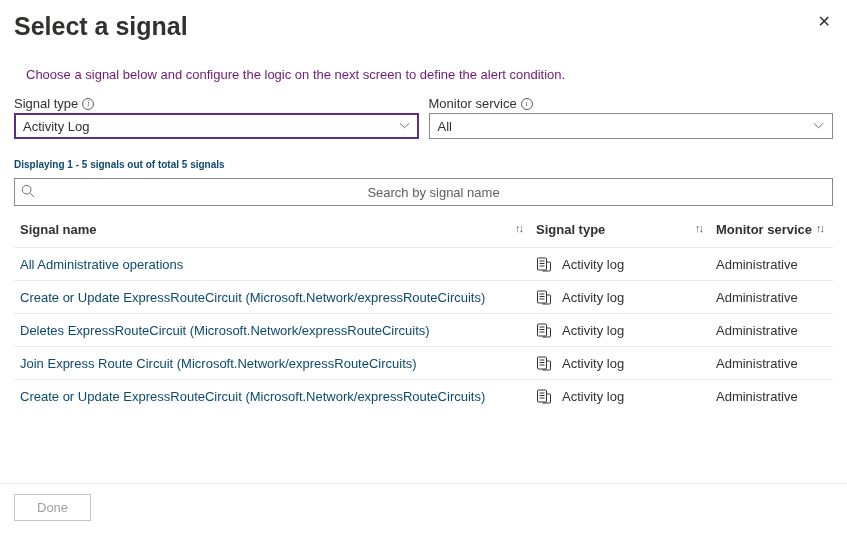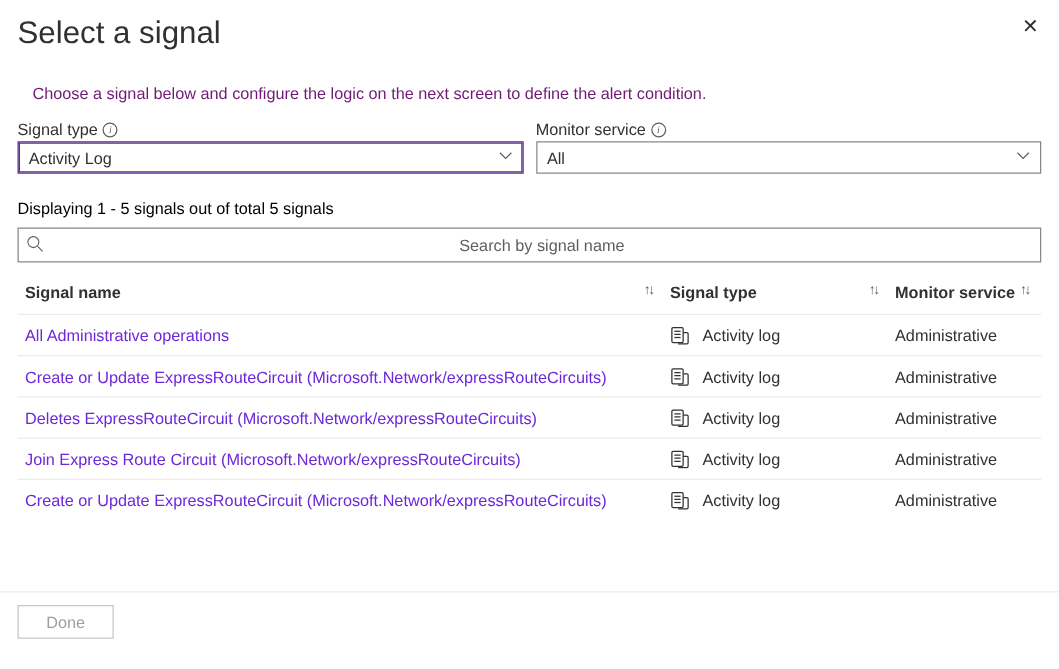--- a/index.html
+++ b/index.html
@@ -19,21 +19,21 @@
     padding: 12px 14px 0 14px;
   }
   .header-row {
     display: flex;
     align-items: flex-start;
     justify-content: space-between;
     margin-bottom: 26px;
   }
   h1 {
     font-size: 25px;
-    font-weight: 400;
+    font-weight: 700;
     margin: 0;
     letter-spacing: 0;
   }
   .close {
     font-size: 16px;
     line-height: 1;
     cursor: pointer;
     padding: 2px;
     color: #323130;
     font-weight: 300;
@@ -88,23 +88,23 @@
   .dropdown.active {
     border: 1px solid #5a2e87;
     outline: 1px solid #5a2e87;
     outline-offset: -2px;
   }
   .chevron {
     font-size: 11px;
     color: #605e5c;
   }
   .count-text {
-    font-size: 13px;
-    font-weight: 400;
-    color: #000000;
+    font-size: 10px;
+    font-weight: 700;
+    color: #0c4a6e;
     margin-bottom: 8px;
   }
   .search-box {
     border: 1px solid #8a8886;
     height: 28px;
     display: flex;
     align-items: center;
     padding: 0 6px;
     gap: 6px;
     margin-bottom: 10px;
@@ -147,39 +147,39 @@
   }
   td {
     padding: 8px 4px;
     font-size: 13px;
     vertical-align: middle;
   }
   td.name-cell {
     padding-left: 6px;
   }
   a.signal-link {
-    color: #6d28d9;
+    color: #0c4a6e;
     text-decoration: none;
     cursor: pointer;
   }
   .type-cell {
     display: flex;
     align-items: center;
     gap: 10px;
   }
   .log-icon {
     width: 16px;
     height: 16px;
     flex-shrink: 0;
   }
   .footer {
     position: absolute;
     left: 0;
     right: 0;
-    bottom: 14px;
+    bottom: 4px;
     border-top: 1px solid #edebe9;
     padding: 10px 14px;
     background: #fff;
   }
   .done-btn {
     border: 1px solid #c8c6c4;
     background: #fff;
     color: #a19f9d;
     font-size: 13px;
     padding: 5px 22px;

